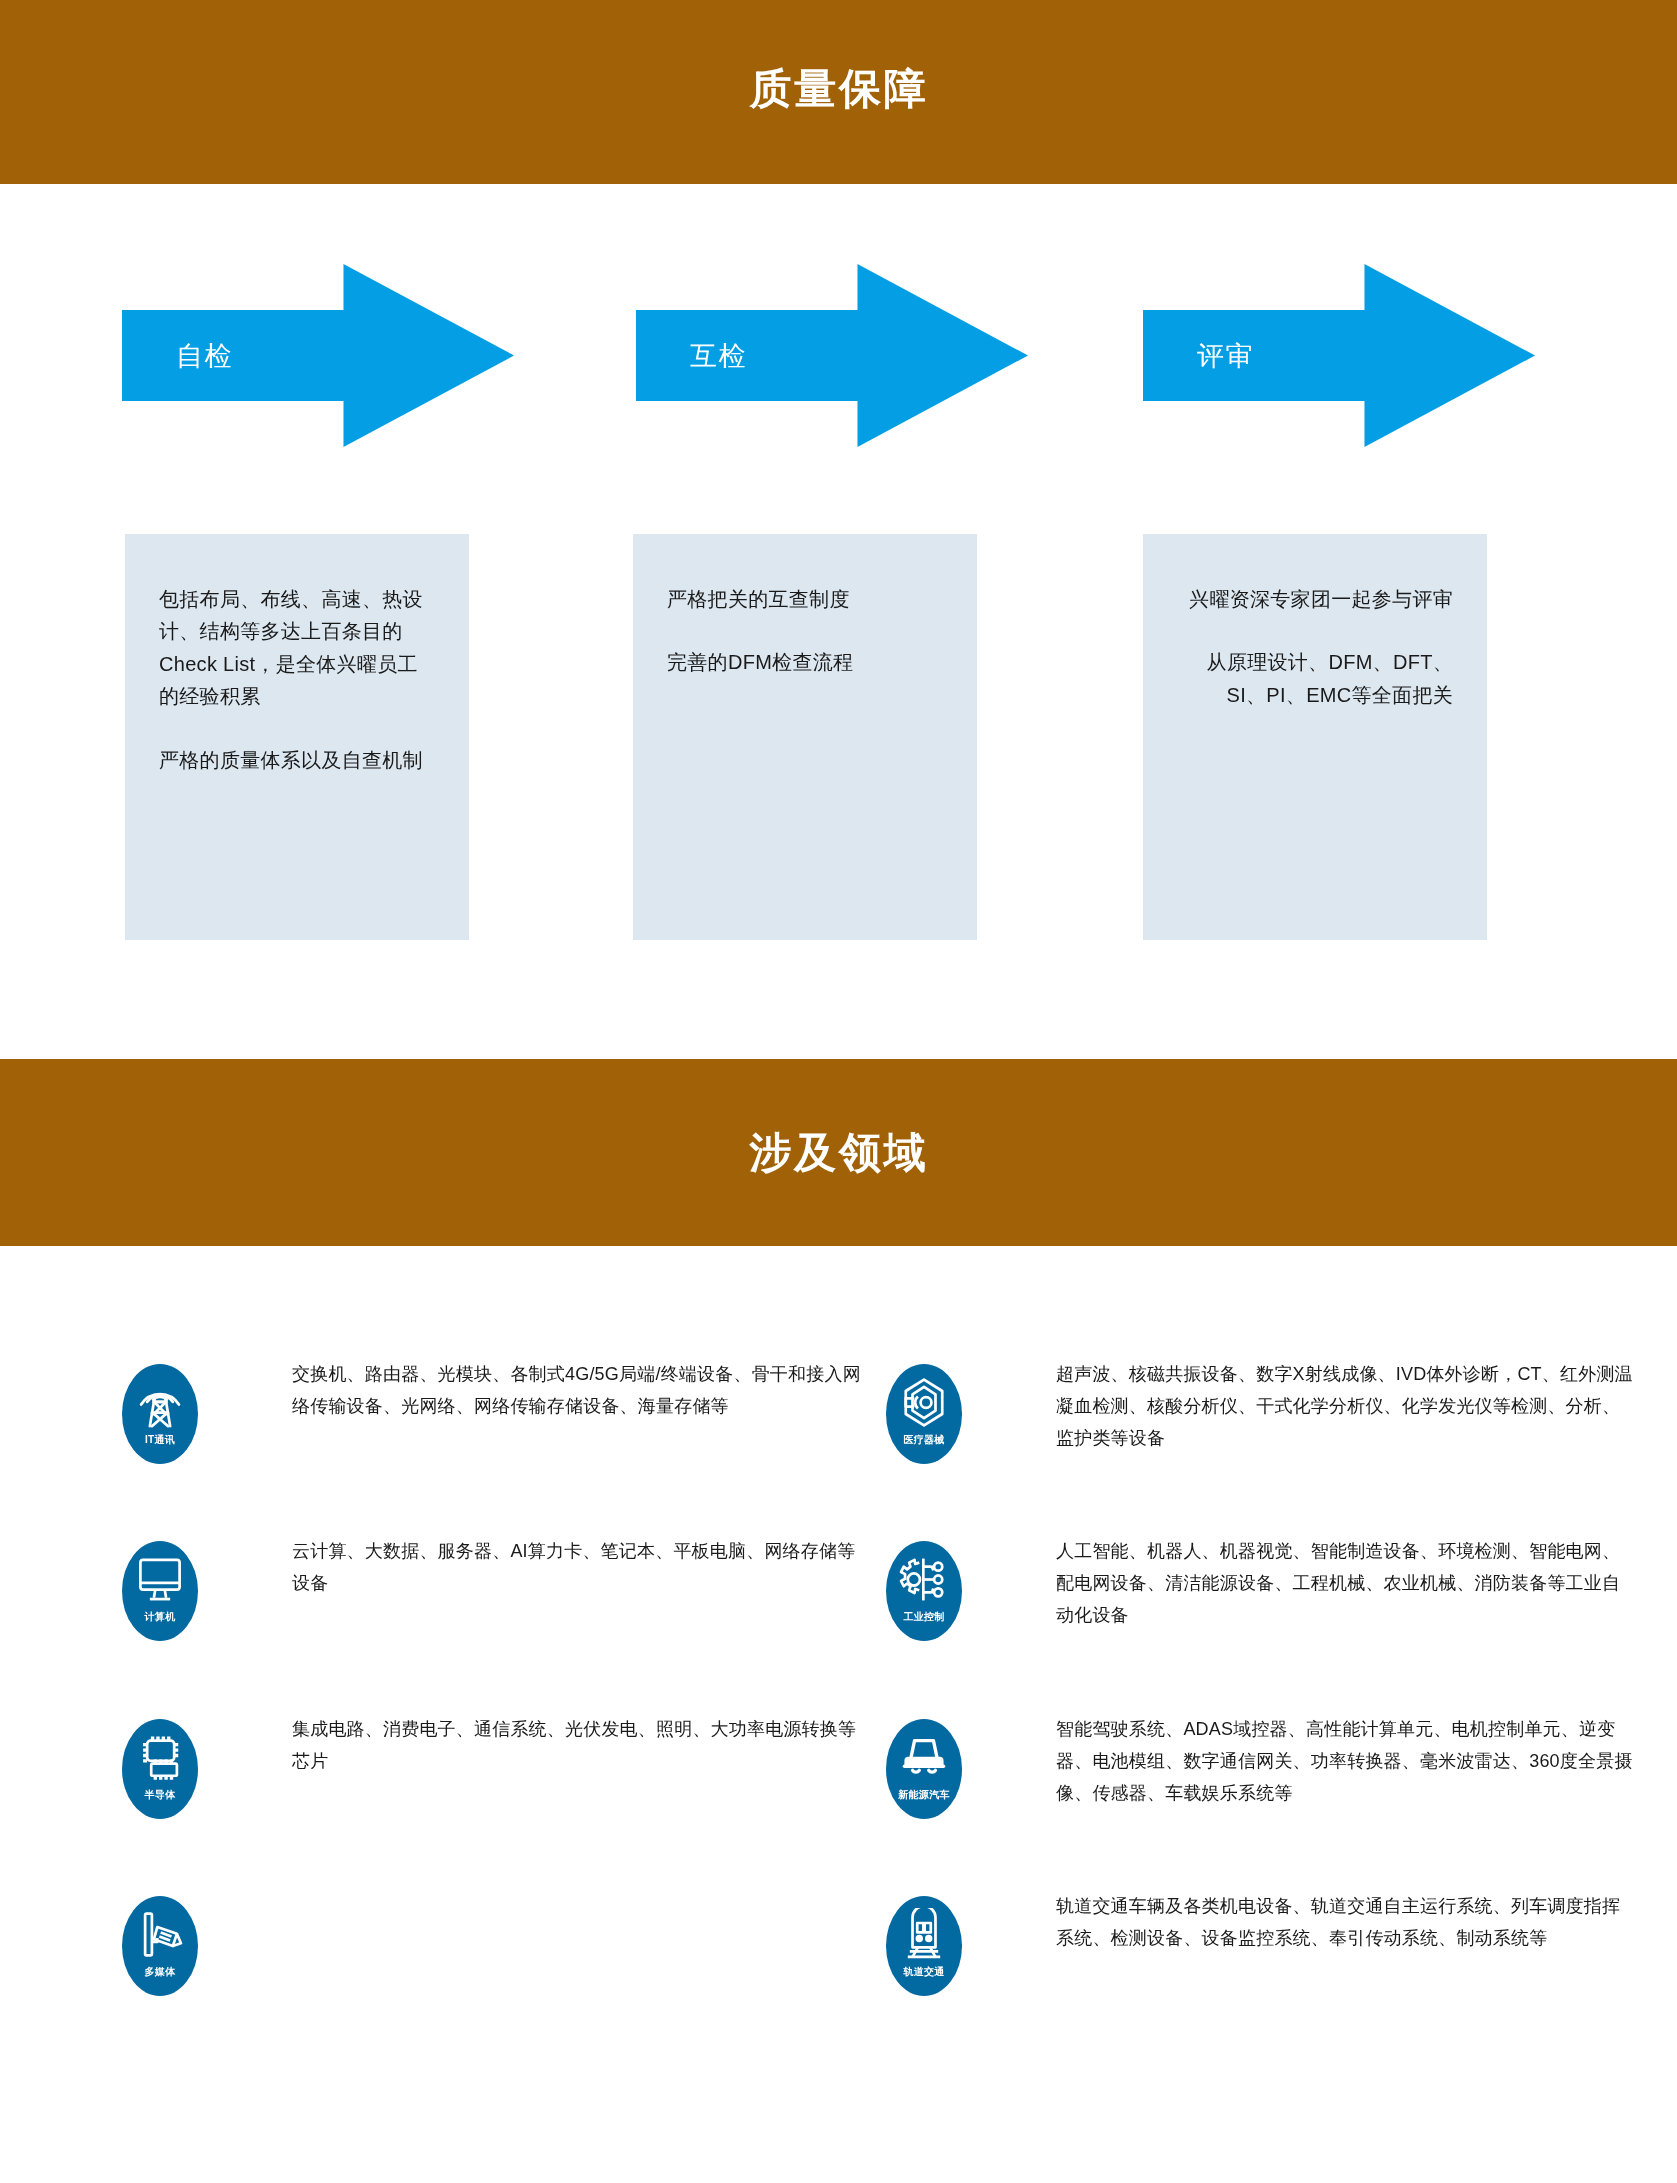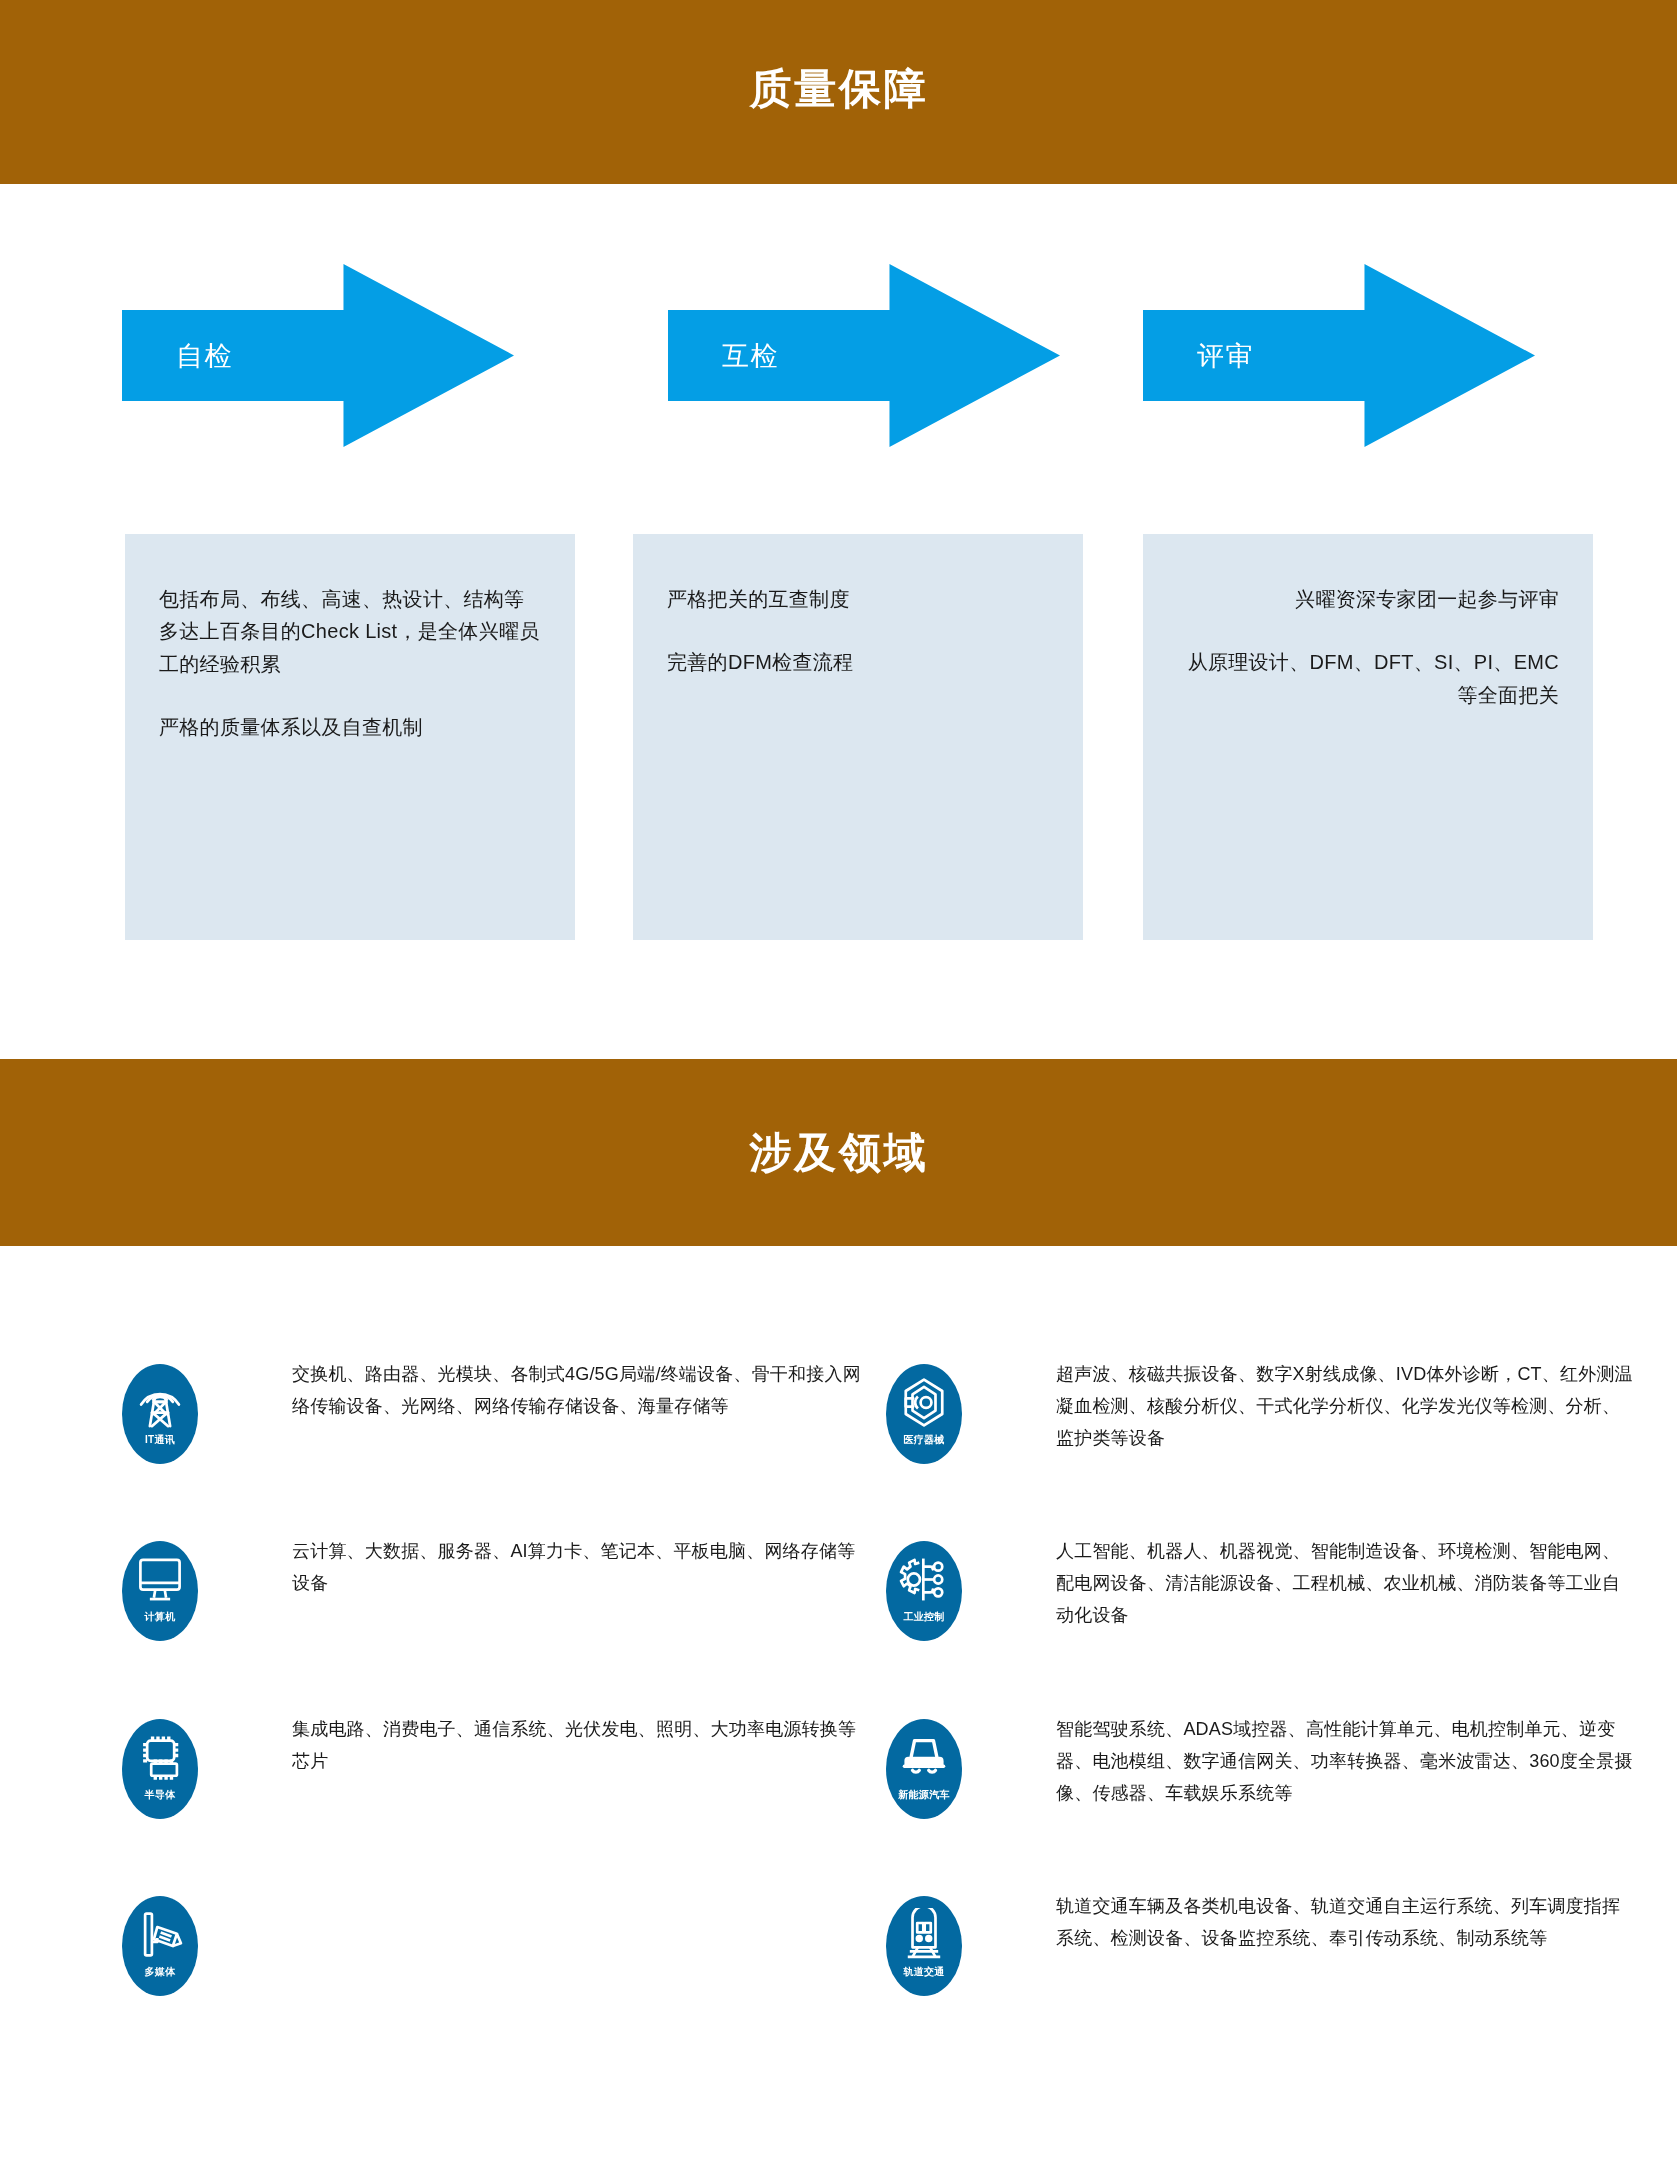--- a/index.html
+++ b/index.html
@@ -54,28 +54,28 @@
     position: absolute;
     left: 54px;
     top: 50%;
     transform: translateY(-50%);
     color: #ffffff;
     font-size: 27px;
     letter-spacing: 1.4px;
     white-space: nowrap;
   }
   #arrow-0 { left: 122px; }
-  #arrow-1 { left: 668px; text-align: right; }
+  #arrow-1 { left: 636px; text-align: right; }
   #arrow-2 { left: 1143px; }
 
   
   .panel {
     position: absolute;
     top: 534px;
-    width: 450px;
+    width: 344px;
     height: 406px;
     background: #dce7f0;
     box-sizing: border-box;
     padding: 49px 34px 0 34px;
   }
   #panel-0 { left: 125px; }
   #panel-1 { left: 633px; }
   #panel-2 { left: 1143px; text-align: right; }
   .panel-para {
     margin: 0 0 31px 0;

